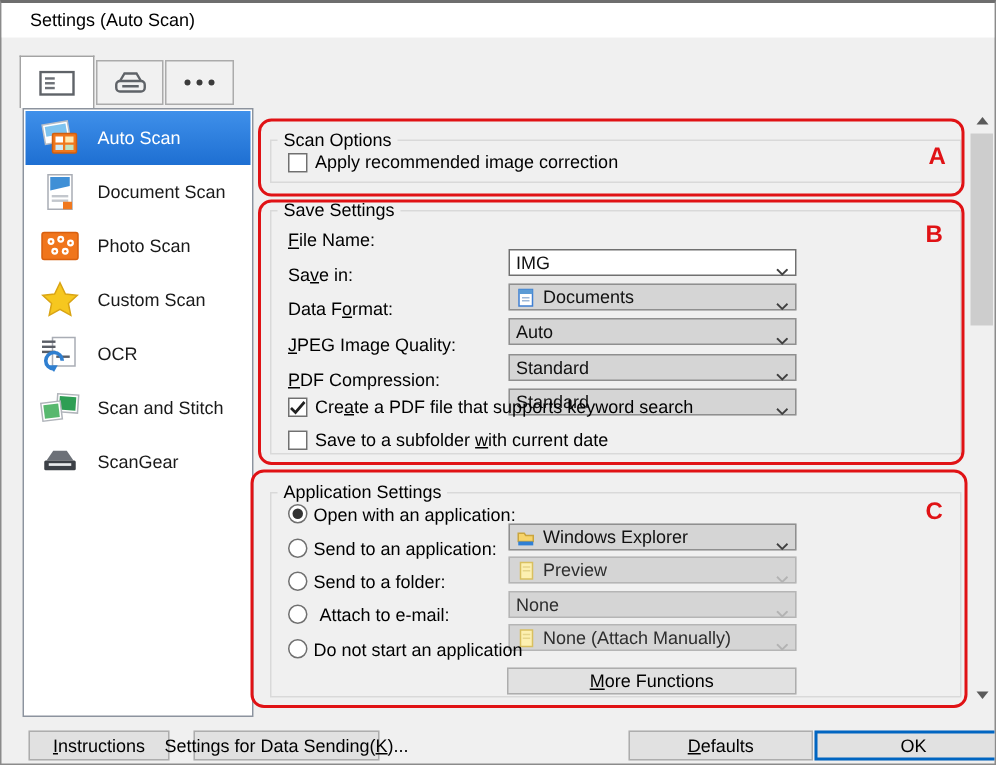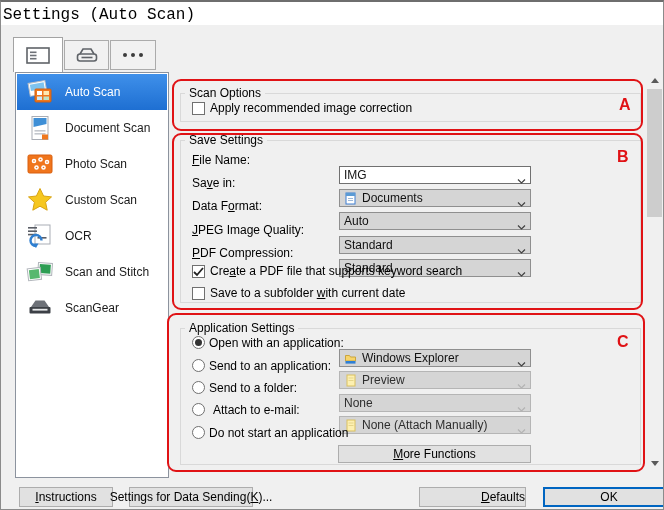--- a/index.html
+++ b/index.html
@@ -3,21 +3,21 @@
 <meta charset="utf-8">
 <style>
   html,body { margin:0; padding:0; background:#fff; font-family:"Liberation Sans", sans-serif; }
   * { box-sizing:border-box; }
   u { text-decoration:underline; }
 
   .window { position:relative; width:664px; height:510px; background:#f0f0f0;
             border:1px solid #8b8b8b; border-top:2px solid #6e6e6e; overflow:hidden; }
 
   .titlebar { position:absolute; left:0; top:0; right:0; height:23px; background:#ffffff; }
-  .title-text { position:absolute; left:2px; top:4px; font-size:16px; color:#000; white-space:nowrap;font-family:Liberation Mono, monospace; }
+  .title-text { position:absolute; left:19px; top:4px; font-size:12px; color:#000; white-space:nowrap; }
 
   
   .tab { position:absolute; display:flex; align-items:center; justify-content:center; }
   .tab.selected { left:12px; top:35px; width:50px; height:35px; background:#fff;
                   border:1px solid #a3a3a3; border-bottom:none; z-index:3; }
   .tab.plain { top:38px; height:30px; background:#f1f1f1; border:1px solid #ababab; z-index:2; }
   .tab-icon svg { display:block; }
   .dots { width:4px; height:4px; border-radius:50%; background:#3c3c3c;
           box-shadow:8px 0 0 #3c3c3c, 16px 0 0 #3c3c3c; margin-right:16px; }
 
@@ -398,20 +398,20 @@
 
   <div class="callout" style="left:166px; top:311px; width:478px; height:159px;"></div>
   <span class="callout-letter" style="left:616px; top:331px;">C</span>
 
   <div class="btn" style="left:18px; top:485px; width:94px; height:20px;align-items:center;">
     <span><u>I</u>nstructions</span>
   </div>
   <div class="btn" style="left:128px; top:485px; width:124px; height:20px;">
     <span>Settings for Data Sending(<u>K</u>)...</span>
   </div>
-  <div class="btn" style="left:418px; top:485px; width:107px; height:20px;justify-content:flex-end;">
+  <div class="btn" style="left:418px; top:485px; width:123px; height:20px;">
     <span><u>D</u>efaults</span>
   </div>
   <div class="btn default" style="left:542px; top:485px; width:132px; height:20px;">
     <span>OK</span>
   </div>
 
 </div>
 
 </body></html>

